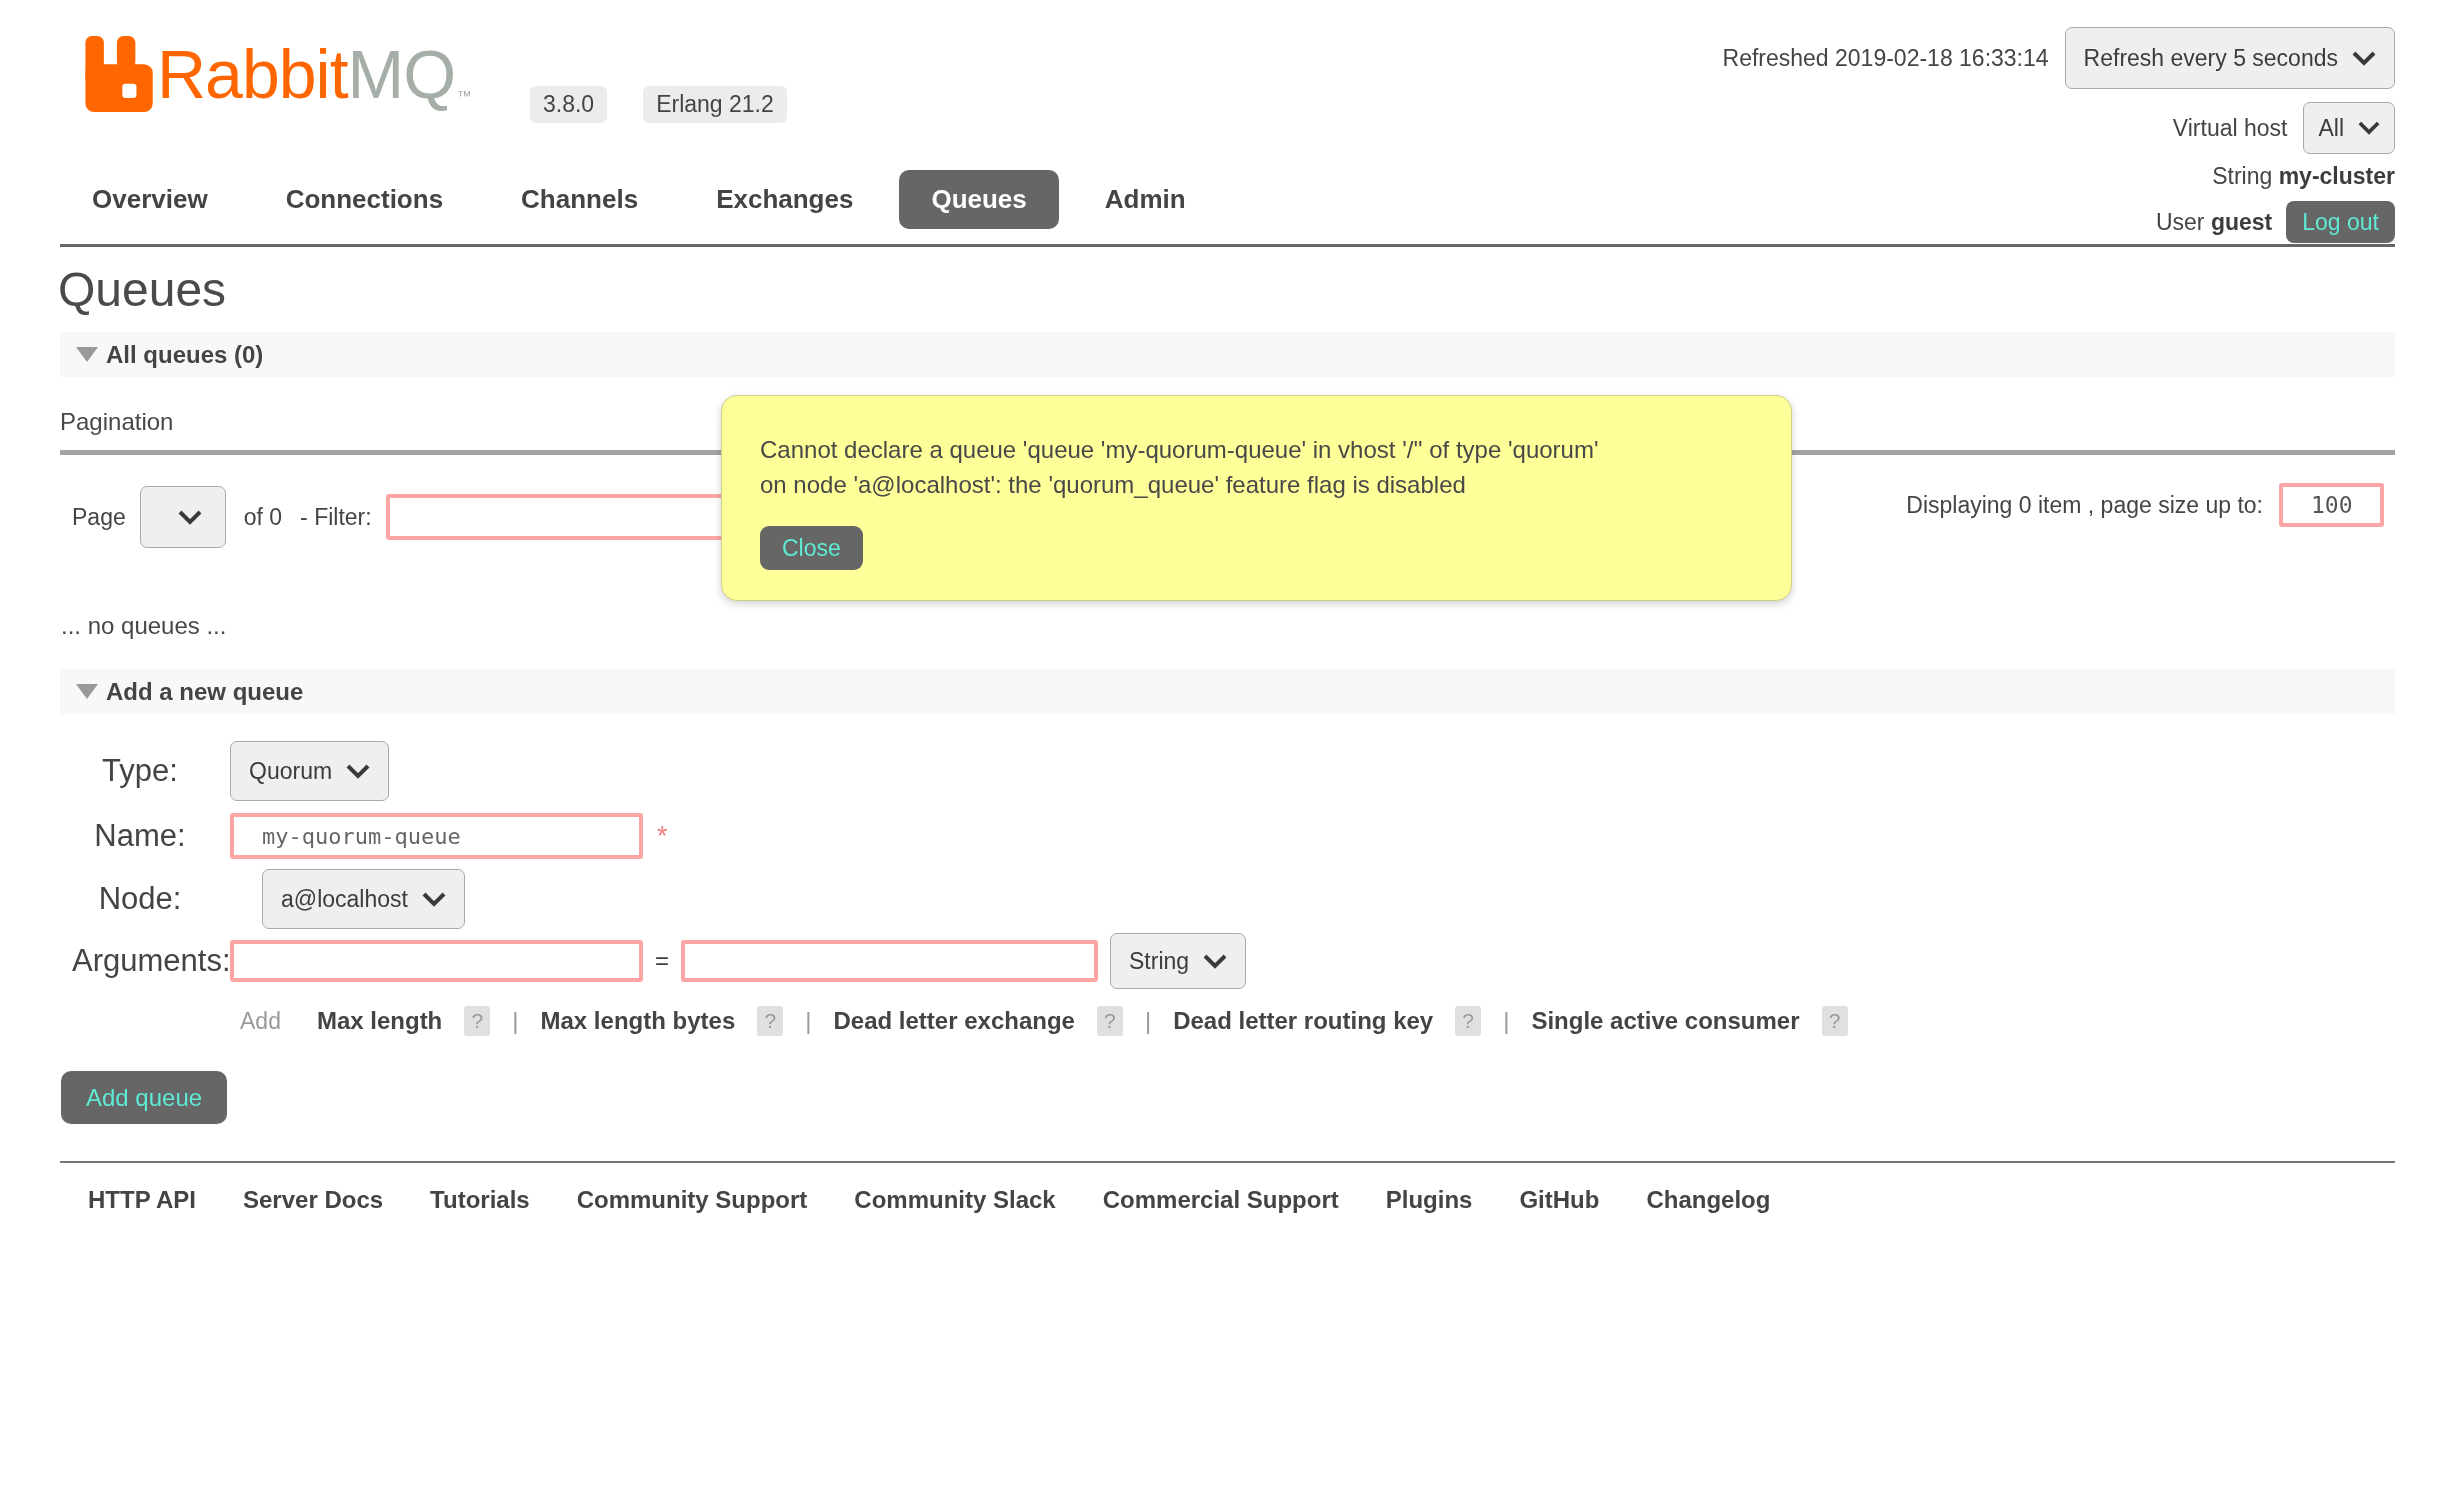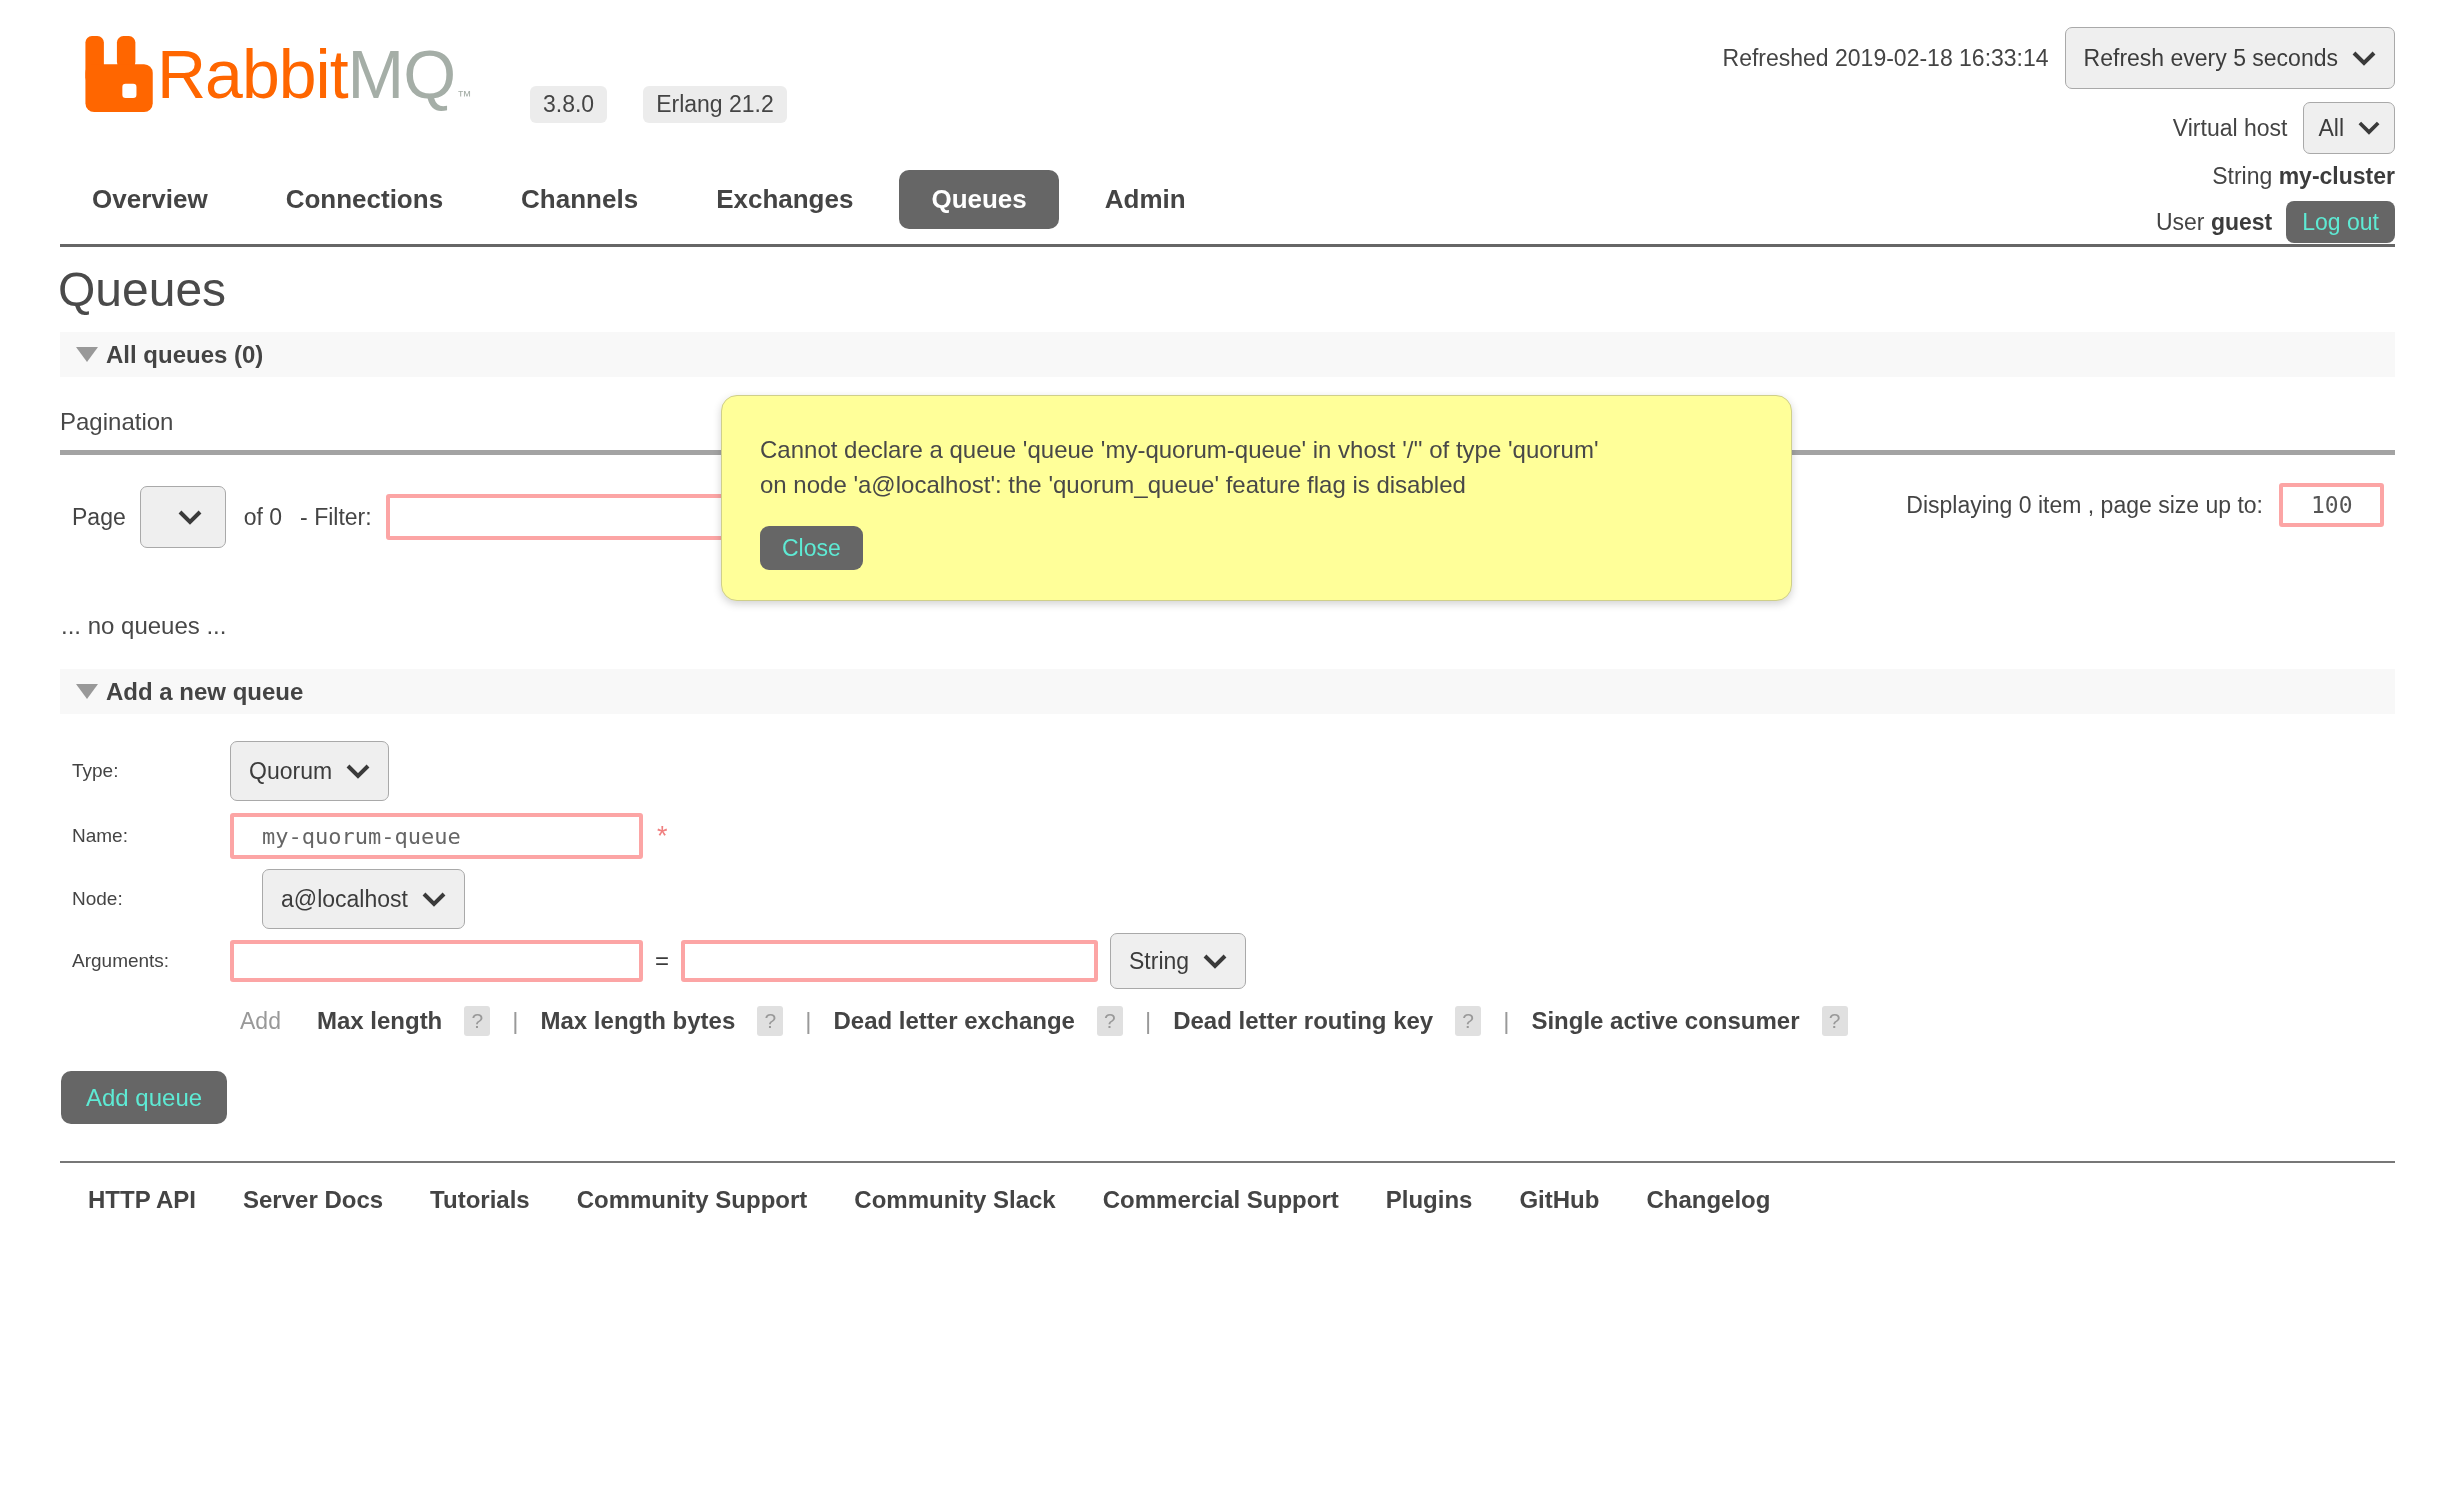--- a/index.html
+++ b/index.html
@@ -116,21 +116,21 @@
 
   .no-queues { left: 61px; top: 612px; font-size: 24px; color: #484848; }
 
   
   .form { left: 72px; top: 741px; }
   .form-row { display: flex; align-items: center; }
   .row-type { height: 60px; margin-bottom: 12px; }
   .row-name { height: 46px; margin-bottom: 10px; }
   .row-node { height: 60px; margin-bottom: 11px; gap: 32px; }
   .row-args { height: 42px; }
-  .form-label { width: 136px; text-align: left; padding-right: 0; margin-right: 22px; font-size: 19px; color: #444; white-space: nowrap; }
+  .form-label { width: 136px; text-align: center; padding-right: 0; margin-right: 22px; font-size: 31px; color: #444; white-space: nowrap; }
   .input-name {
     width: 413px; height: 46px;
     font-family: "DejaVu Sans Mono", monospace; font-size: 22px; color: #666;
   }
   .req { color: #f08080; font-size: 27px; margin-left: 14px; }
   .input-argkey { width: 413px; height: 42px; }
   .input-argval { width: 417px; height: 42px; }
   .eq { font-size: 24px; color: #3c3c3c; margin: 0 12px; }
   .row-args .select-argtype { margin-left: 12px; }
 

